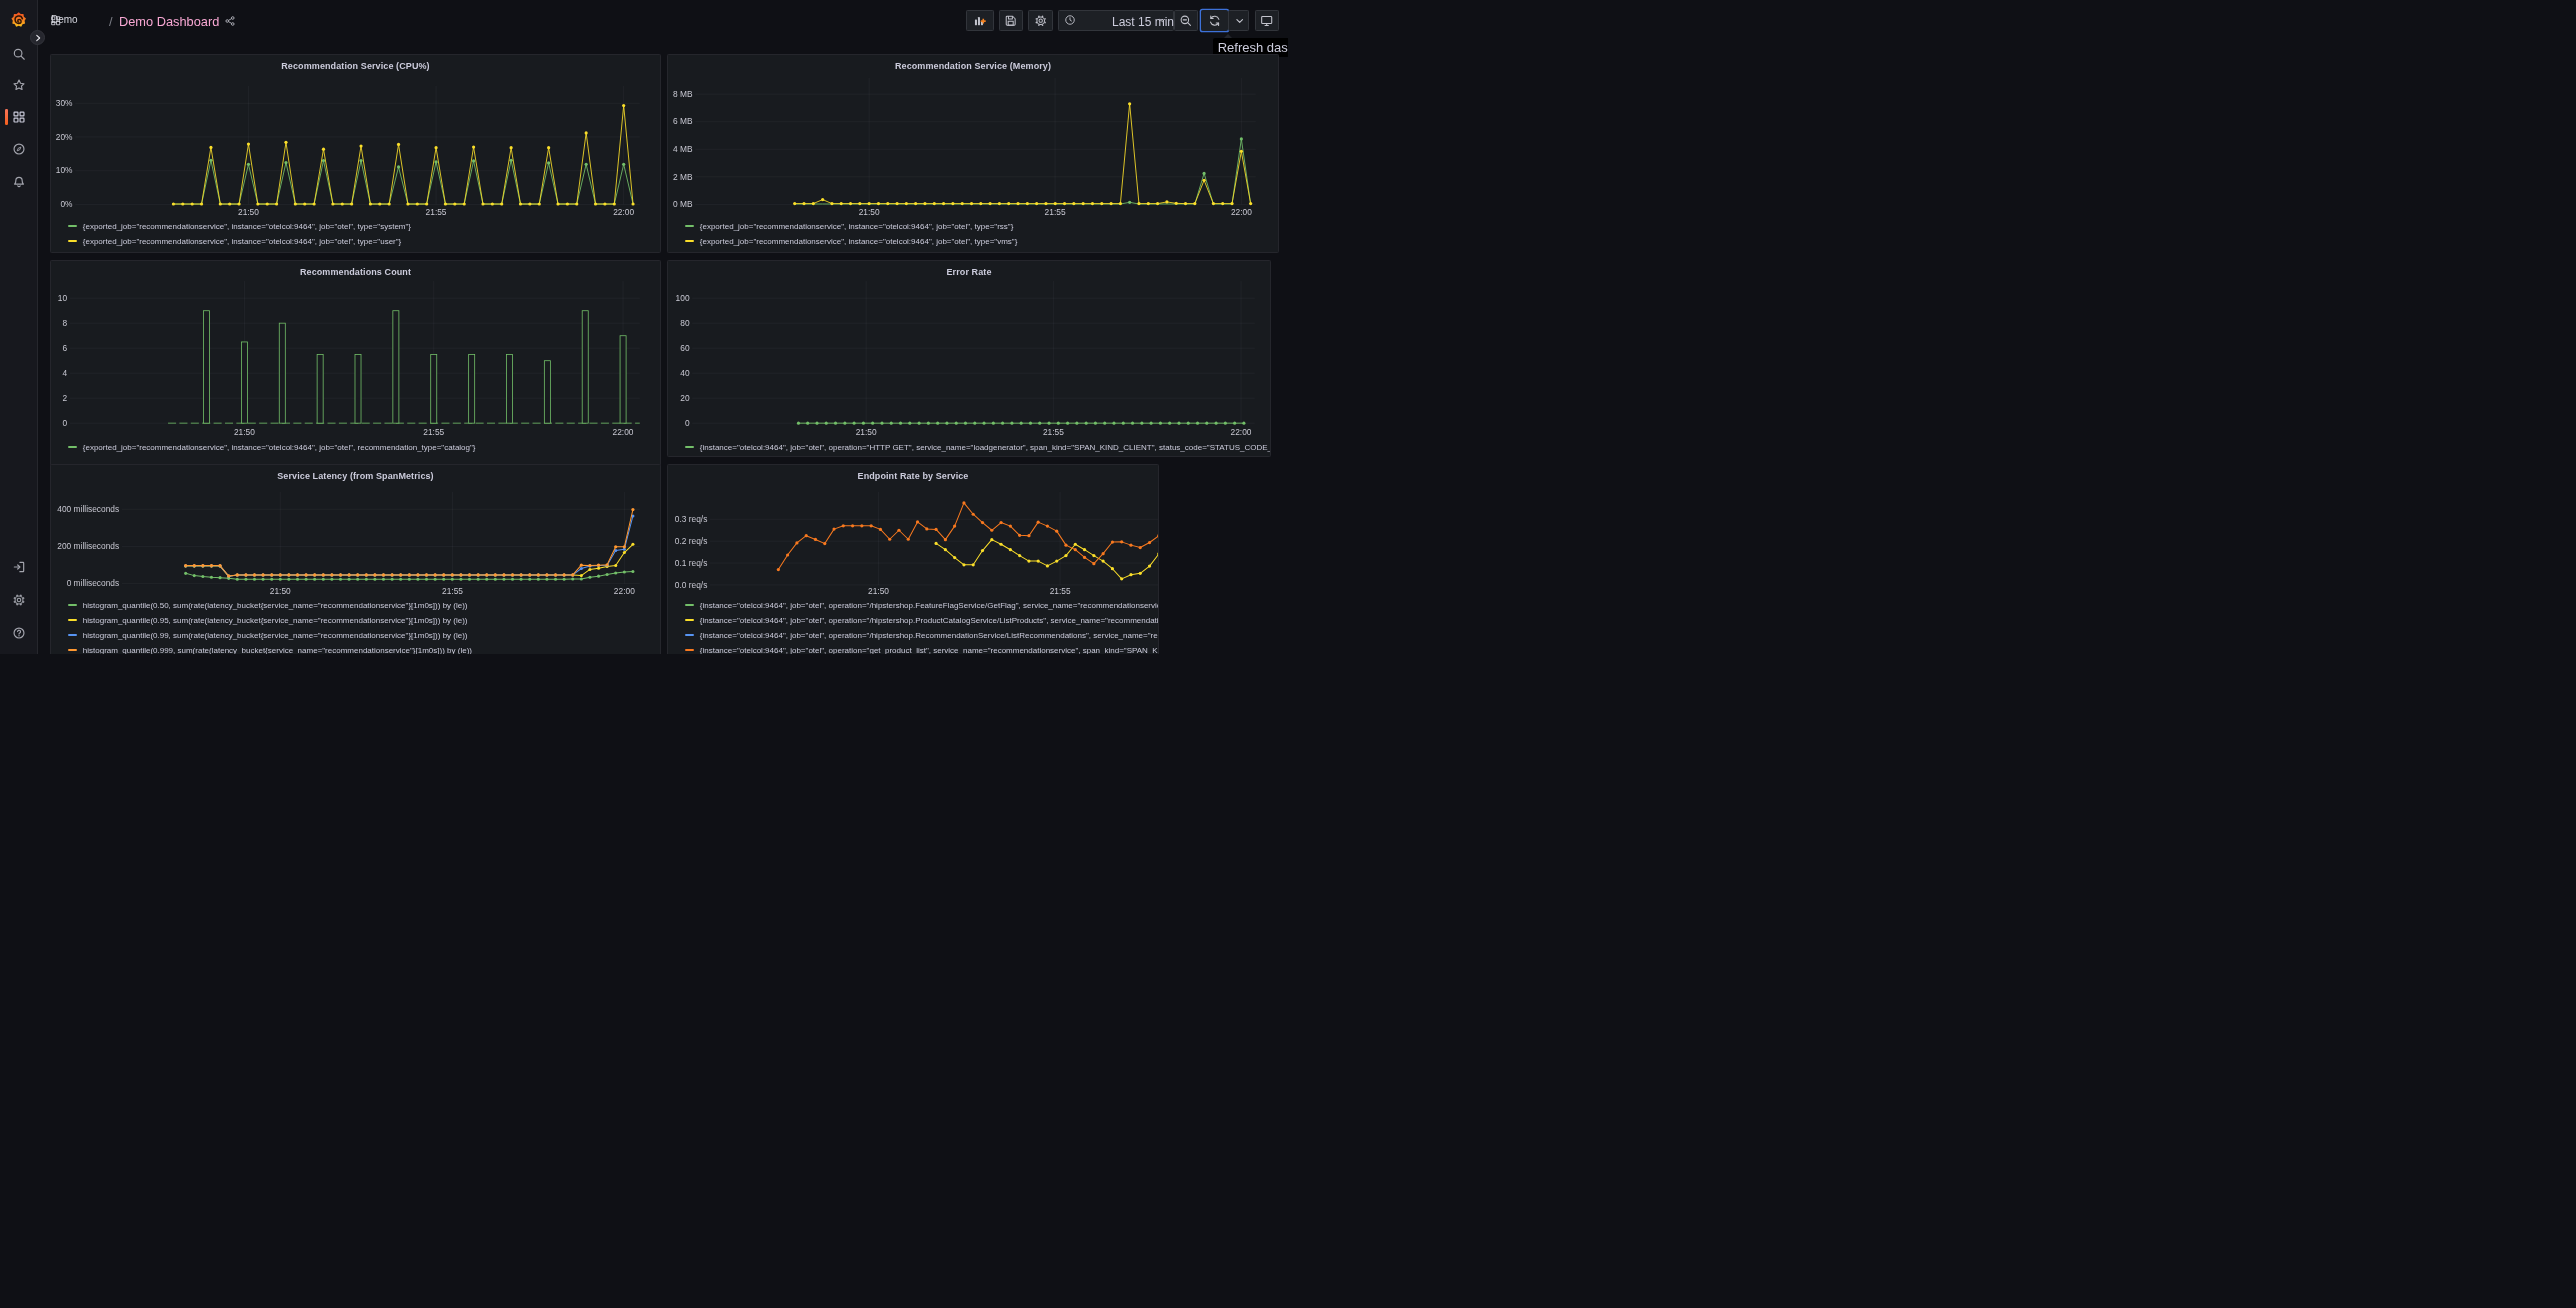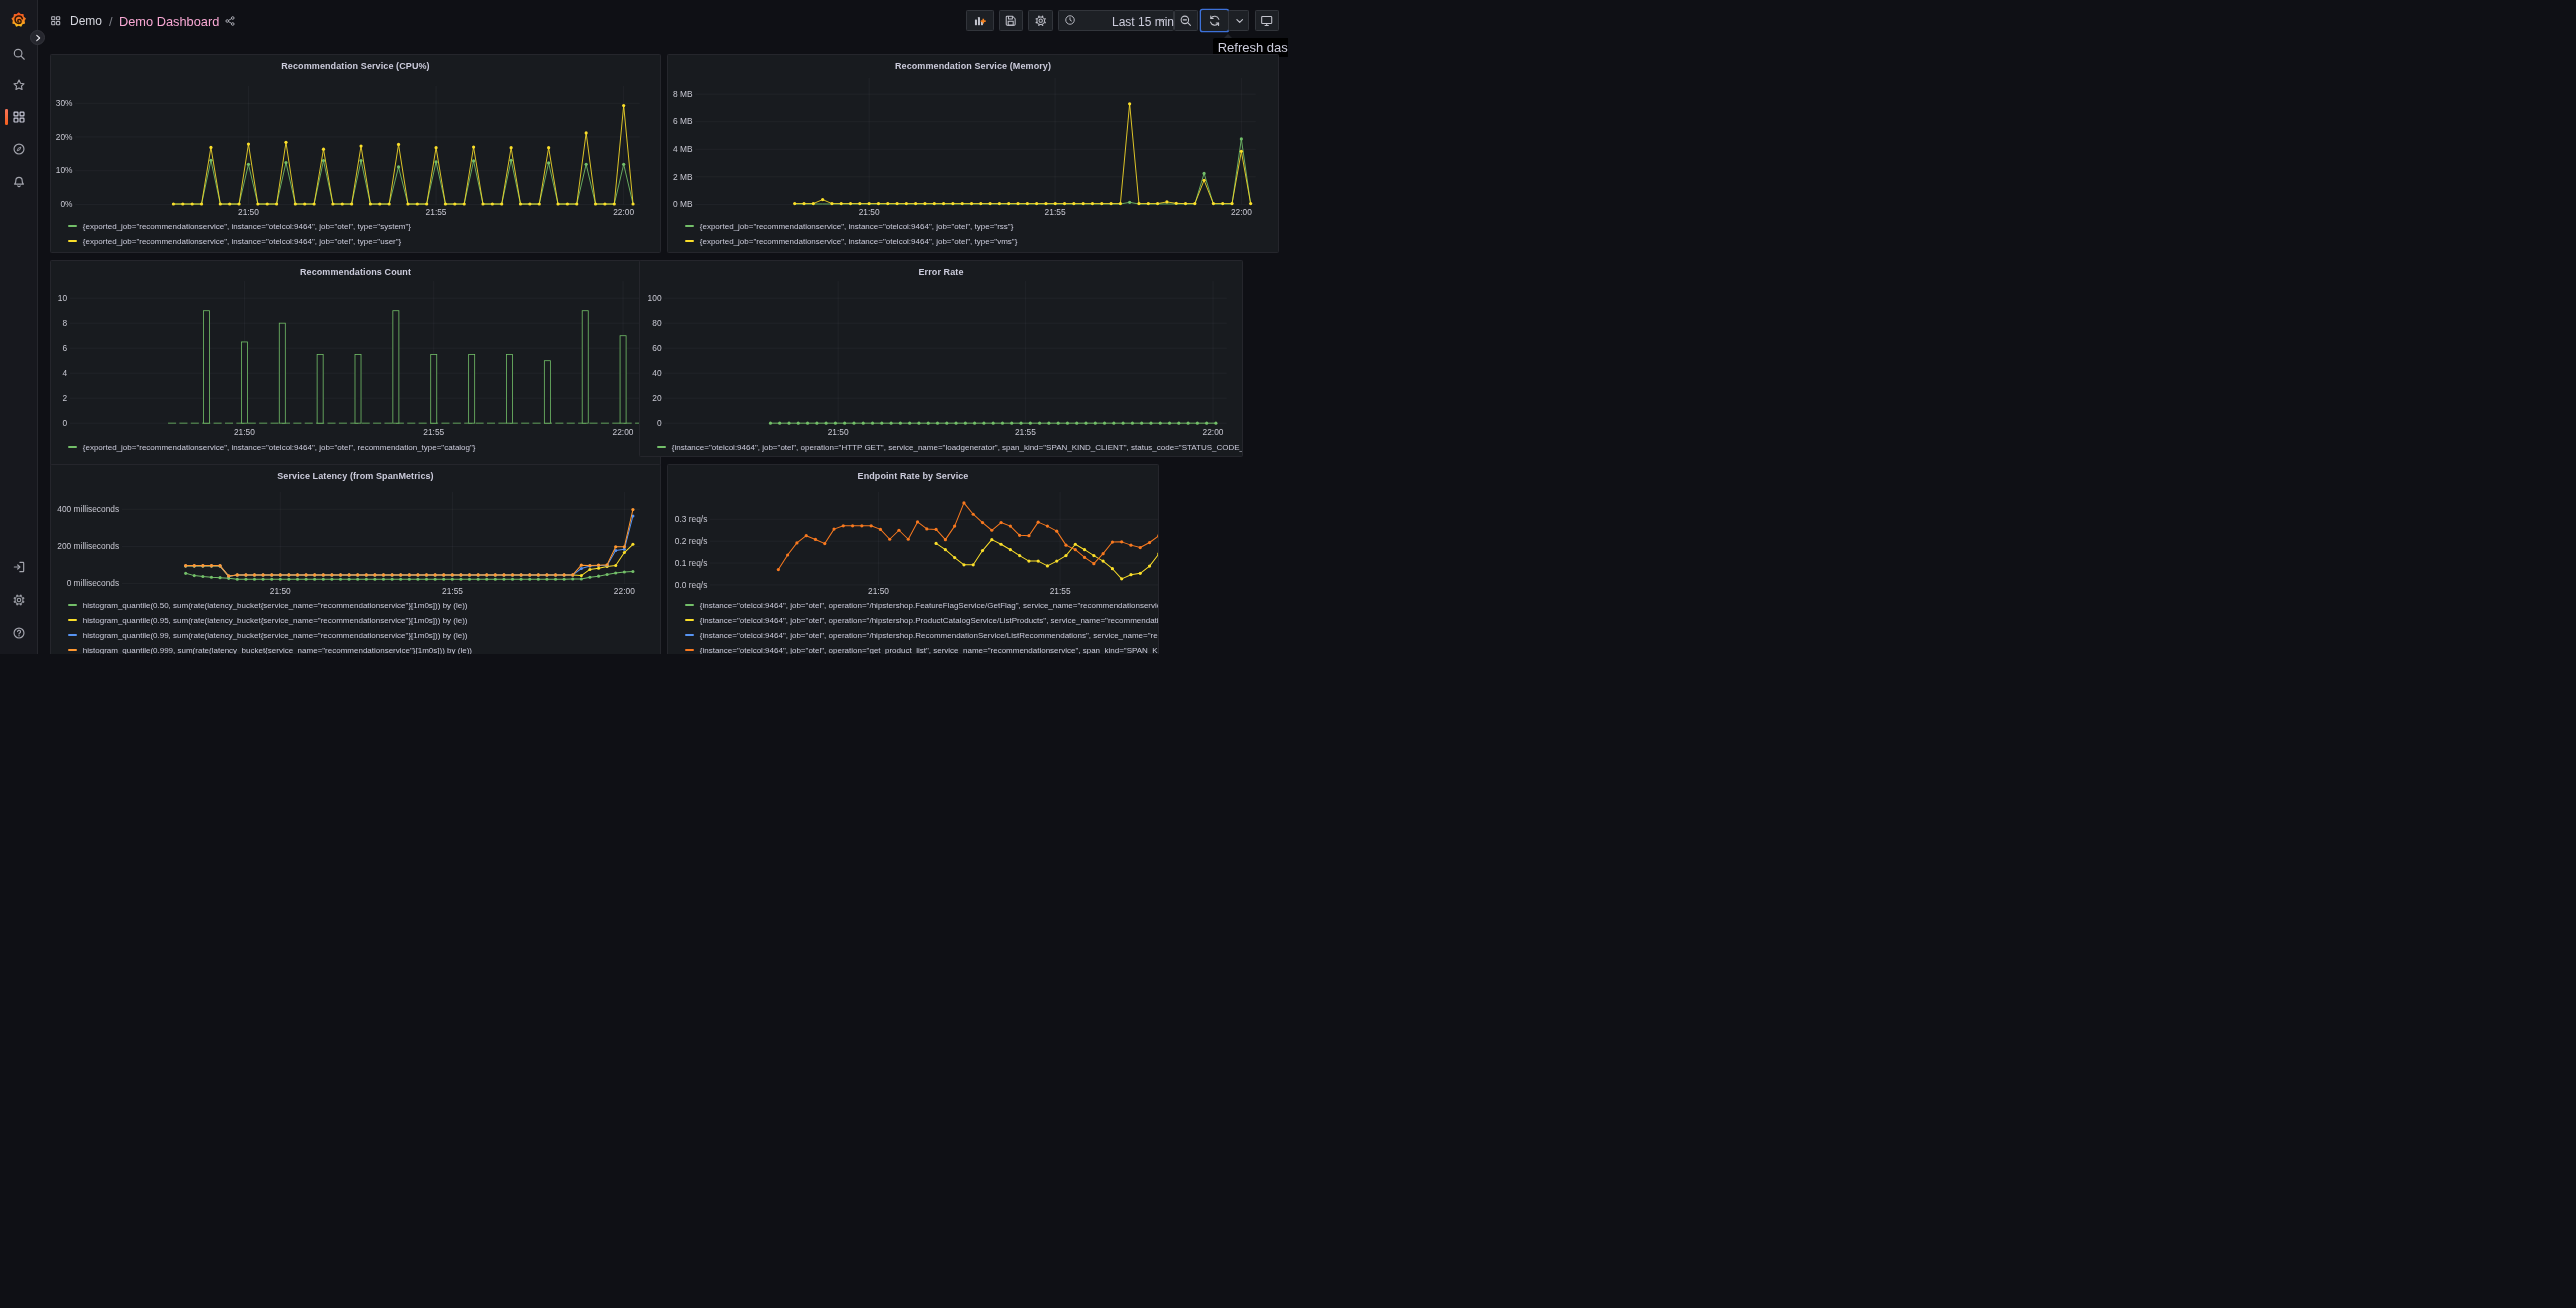--- a/index.html
+++ b/index.html
@@ -68,21 +68,21 @@
 <div style="position:absolute;left:30px;top:30px;width:15.4px;height:15.4px;border-radius:50%;background:#26272e;border:0.7px solid #33343b"></div>
 <svg style="position:absolute;left:33px;top:33px" width="10" height="10" viewBox="0 0 24 24" fill="none">
     <path d="M9 5.5l7 6.5-7 6.5" stroke="#e8e8ed" stroke-width="2.6" stroke-linecap="round" stroke-linejoin="round"></path>
   </svg>
 <svg style="position:absolute;left:50px;top:15.4px" width="11.4" height="11.4" viewBox="0 0 24 24" fill="none">
     <rect x="3.5" y="3.5" width="6.7" height="6.7" rx="1" stroke="#b6b7c0" stroke-width="2.2"></rect>
     <rect x="3.5" y="13.8" width="6.7" height="6.7" rx="1" stroke="#b6b7c0" stroke-width="2.2"></rect>
     <rect x="13.8" y="3.5" width="6.7" height="6.7" rx="1" stroke="#b6b7c0" stroke-width="2.2"></rect>
     <rect x="13.8" y="13.8" width="6.7" height="6.7" rx="1" stroke="#b6b7c0" stroke-width="2.2"></rect>
   </svg>
-<div style="position:absolute;left:70px;top:14px;font-size:12px;color:#d5d6de">Demo</div>
+<div style="position:absolute;left:51px;top:14px;font-size:10px;color:#d5d6de">Demo</div>
 <div style="position:absolute;left:109px;top:14px;font-size:12.8px;color:#7b7d85">/</div>
 <div style="position:absolute;left:119px;top:14px;font-size:12.8px;color:#f9a8d4">Demo Dashboard</div>
 <svg style="position:absolute;left:224px;top:15.4px" width="12" height="12" viewBox="0 0 24 24" fill="none">
     <circle cx="17.5" cy="6" r="2.6" stroke="#b6b7c0" stroke-width="1.8"></circle>
     <circle cx="6.5" cy="12" r="2.6" stroke="#b6b7c0" stroke-width="1.8"></circle>
     <circle cx="17.5" cy="18" r="2.6" stroke="#b6b7c0" stroke-width="1.8"></circle>
     <line x1="8.9" y1="10.8" x2="15.1" y2="7.3" stroke="#b6b7c0" stroke-width="1.8"></line>
     <line x1="8.9" y1="13.2" x2="15.1" y2="16.7" stroke="#b6b7c0" stroke-width="1.8"></line>
   </svg>
 <div class="tbtn" style="left:966px;top:10px;width:28px;"></div>
@@ -338,21 +338,21 @@
       <rect x="509.5" y="74.2" width="9" height="167.8" fill="#181b1f" stroke="#73bf69" stroke-width="1.2"></rect>
       <rect x="566.0" y="139.4" width="9" height="102.6" fill="#181b1f" stroke="#73bf69" stroke-width="1.2"></rect>
       <rect x="622.6" y="139.4" width="9" height="102.6" fill="#181b1f" stroke="#73bf69" stroke-width="1.2"></rect>
       <rect x="679.1" y="139.4" width="9" height="102.6" fill="#181b1f" stroke="#73bf69" stroke-width="1.2"></rect>
       <rect x="735.6" y="148.8" width="9" height="93.2" fill="#181b1f" stroke="#73bf69" stroke-width="1.2"></rect>
       <rect x="792.1" y="74.2" width="9" height="167.8" fill="#181b1f" stroke="#73bf69" stroke-width="1.2"></rect>
       <rect x="848.6" y="111.5" width="9" height="130.5" fill="#181b1f" stroke="#73bf69" stroke-width="1.2"></rect>
     </svg>
     <div style="position:absolute;left:17px;top:182px;height:9.4px;width:594px;overflow:hidden;white-space:nowrap;font-size:8px;color:#ccccdc;line-height:9.4px;"><span style="display:inline-block;width:9.4px;height:2.7px;border-radius:1.3px;background:#73bf69;vertical-align:middle;margin-right:5.4px;margin-bottom:2px;"></span>{exported_job="recommendationservice", instance="otelcol:9464", job="otel", recommendation_type="catalog"}</div>
   </div>
-<div class="panel" style="left:639px;top:260px;width:604px;height:197px">
+<div class="panel" style="left:667px;top:260px;width:604px;height:197px">
     <div class="ptitle">Error Rate</div>
     <svg style="position:absolute;left:0;top:0" width="612" height="197" viewBox="0 0 911 294">
       <line x1="35" y1="242.0" x2="874.5" y2="242.0" stroke="rgba(204,204,220,0.08)" stroke-width="1"></line>
       <text x="31" y="246.0" text-anchor="end" font-size="12.5" fill="#c8c8d2">0</text>
       <line x1="35" y1="204.7" x2="874.5" y2="204.7" stroke="rgba(204,204,220,0.08)" stroke-width="1"></line>
       <text x="31" y="208.7" text-anchor="end" font-size="12.5" fill="#c8c8d2">20</text>
       <line x1="35" y1="167.4" x2="874.5" y2="167.4" stroke="rgba(204,204,220,0.08)" stroke-width="1"></line>
       <text x="31" y="171.4" text-anchor="end" font-size="12.5" fill="#c8c8d2">40</text>
       <line x1="35" y1="130.1" x2="874.5" y2="130.1" stroke="rgba(204,204,220,0.08)" stroke-width="1"></line>
       <text x="31" y="134.10000000000002" text-anchor="end" font-size="12.5" fill="#c8c8d2">60</text>

